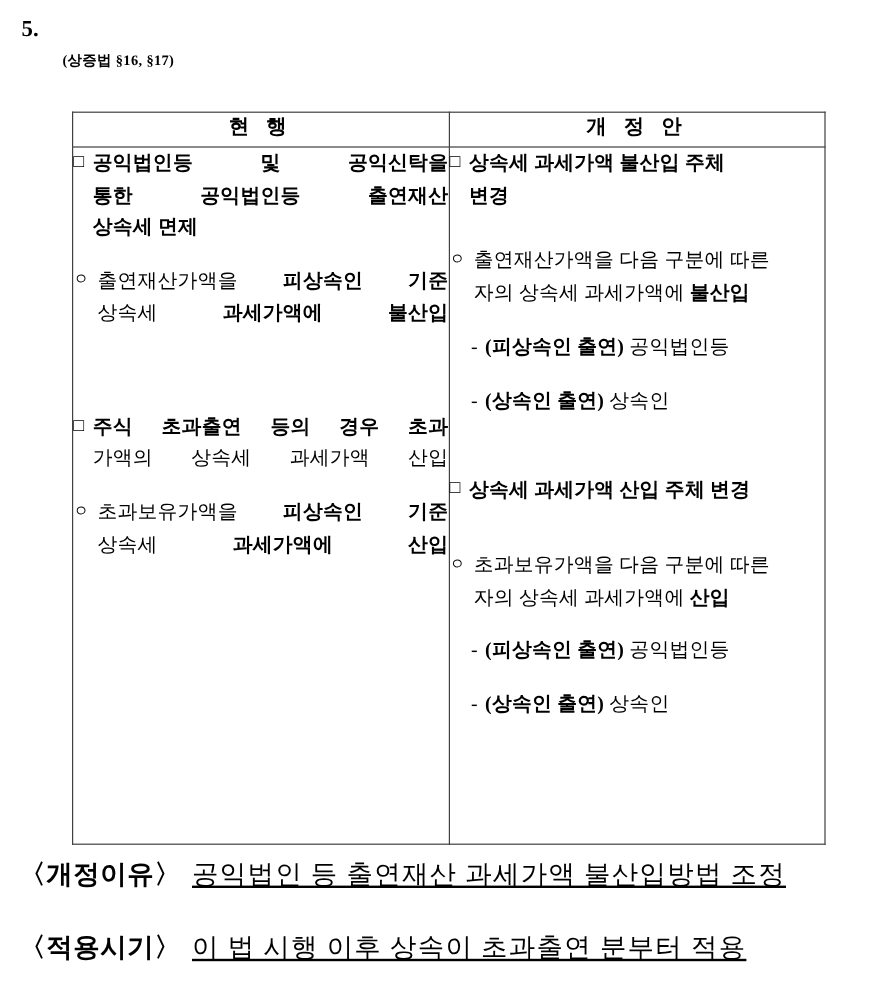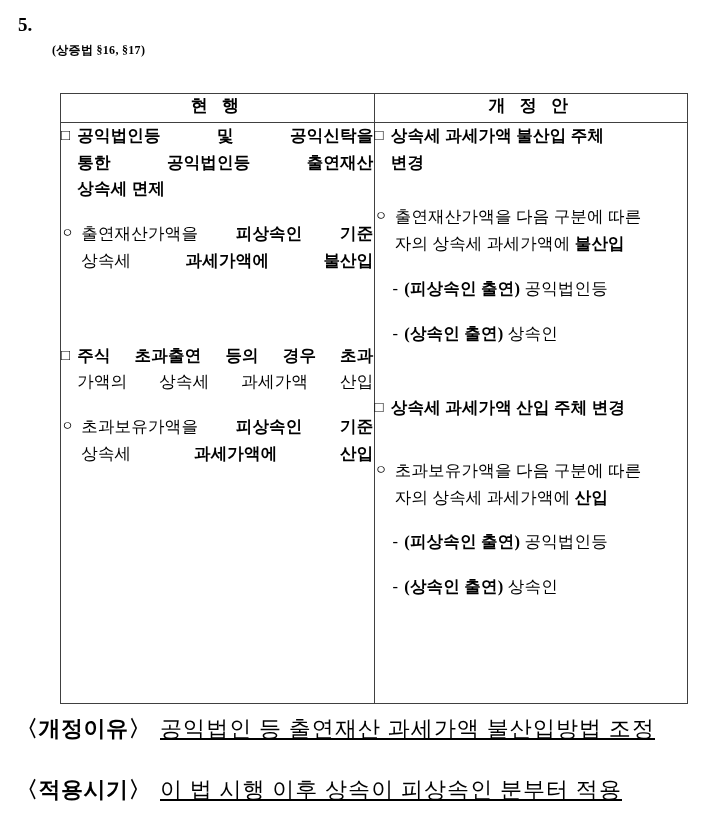--- a/index.html
+++ b/index.html
@@ -302,16 +302,16 @@
   </tbody>
     </table>
 
   <div class="note" id="note-reason">
     <span class="note-label">〈개정이유〉</span>
     <span class="note-text">공익법인 등 출연재산 과세가액 불산입방법 조정</span>
   </div>
 
   <div class="note" id="note-timing">
     <span class="note-label">〈적용시기〉</span>
-    <span class="note-text">이 법 시행 이후 상속이 피상속인 분부터 적용</span>
+    <span class="note-text">이 법 시행 이후 상속이 초과출연 분부터 적용</span>
   </div>
 
 </div>
 
 </body></html>

